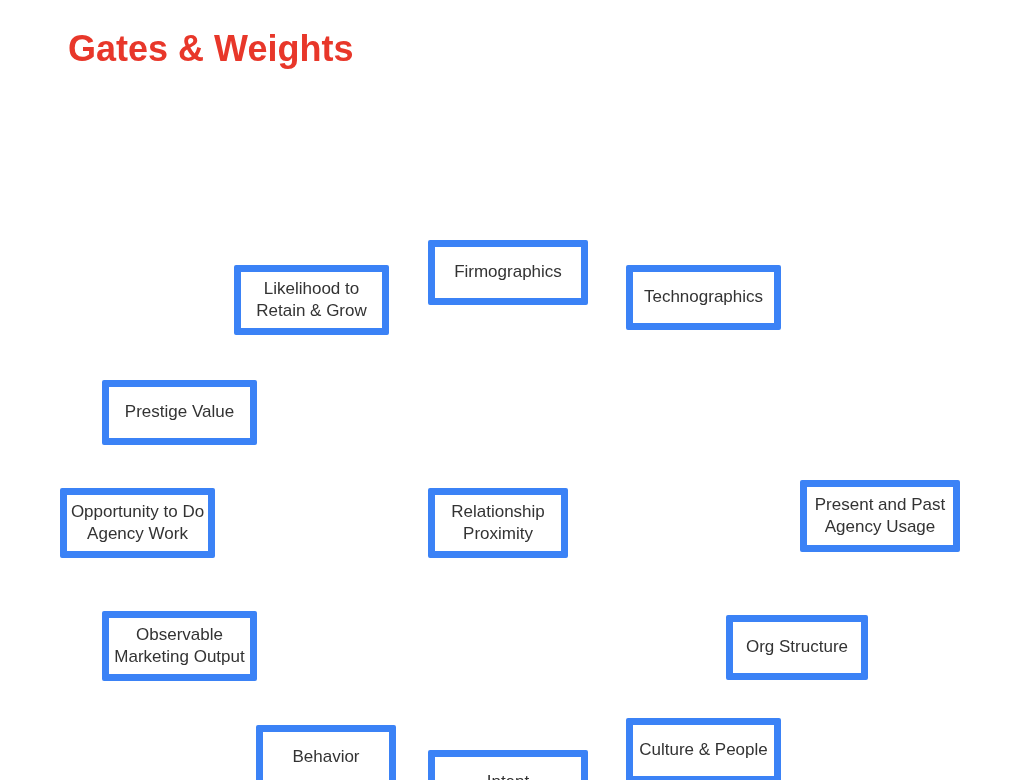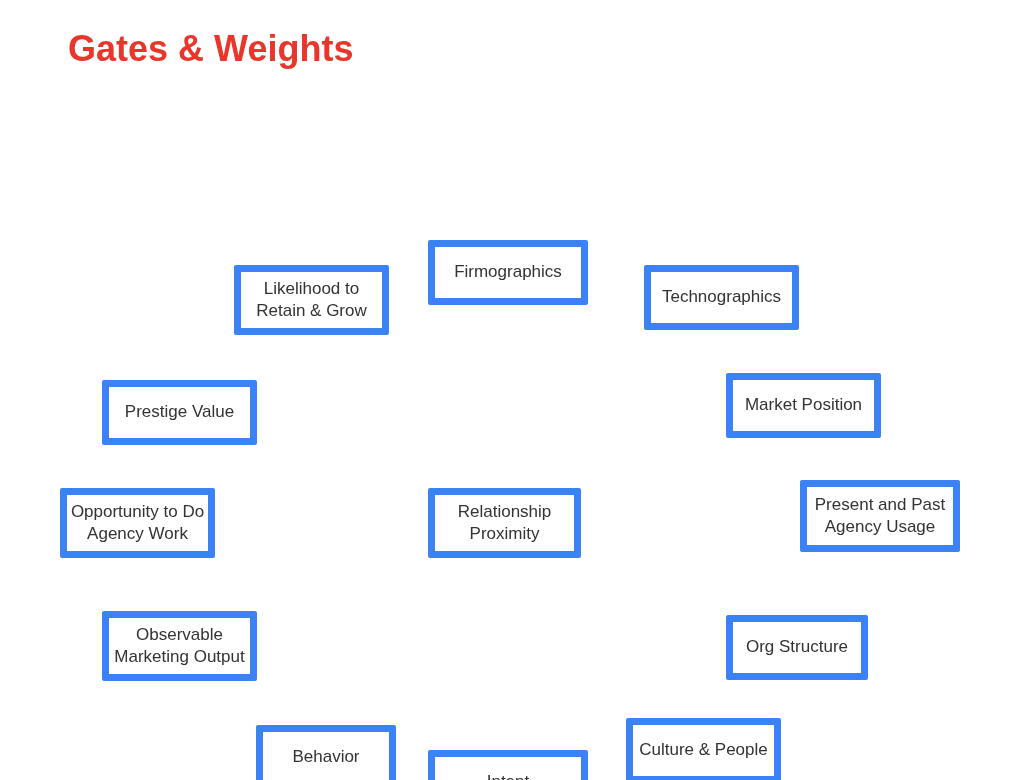--- a/index.html
+++ b/index.html
@@ -39,25 +39,24 @@
       background: #ffffff;
     }
   </style>
 </head>
 <body>
 
 <h1 class="page-title">Gates &amp; Weights</h1>
 
 <div class="diagram-area">
 <div class="node" style="left: 428px; top: 130px; width: 160px; height: 65px;">Firmographics</div>
-    <div class="node" style="left: 644px; top: 155px; width: 155px; height: 65px;">Technographics</div>
+    <div class="node" style="left: 626px; top: 155px; width: 155px; height: 65px;">Technographics</div>
     <div class="node" style="left: 234px; top: 155px; width: 155px; height: 70px;">Likelihood to Retain &amp; Grow</div>
-    <div class="node" style="left: 726px; top: 263px; width: 155px; height: 65px;">Market Position</div>
     <div class="node" style="left: 102px; top: 270px; width: 155px; height: 65px;">Prestige Value</div>
-    <div class="node" style="left: 428px; top: 378px; width: 153px; height: 70px;">Relationship Proximity</div>
+    <div class="node" style="left: 428px; top: 378px; width: 140px; height: 70px;">Relationship Proximity</div>
     <div class="node" style="left: 800px; top: 370px; width: 160px; height: 72px;">Present and Past Agency Usage</div>
     <div class="node" style="left: 60px; top: 378px; width: 155px; height: 70px;">Opportunity to Do Agency Work</div>
     <div class="node" style="left: 726px; top: 505px; width: 142px; height: 65px;">Org Structure</div>
     <div class="node" style="left: 102px; top: 493px; width: 155px; height: 70px; margin-top: 8px;">Observable Marketing Output</div>
     <div class="node" style="left: 626px; top: 608px; width: 155px; height: 65px;">Culture &amp; People</div>
     <div class="node" style="left: 256px; top: 615px; width: 140px; height: 65px;">Behavior</div>
     <div class="node" style="left: 428px; top: 640px; width: 160px; height: 65px;">Intent</div>
   </div>
 
 </body></html>

